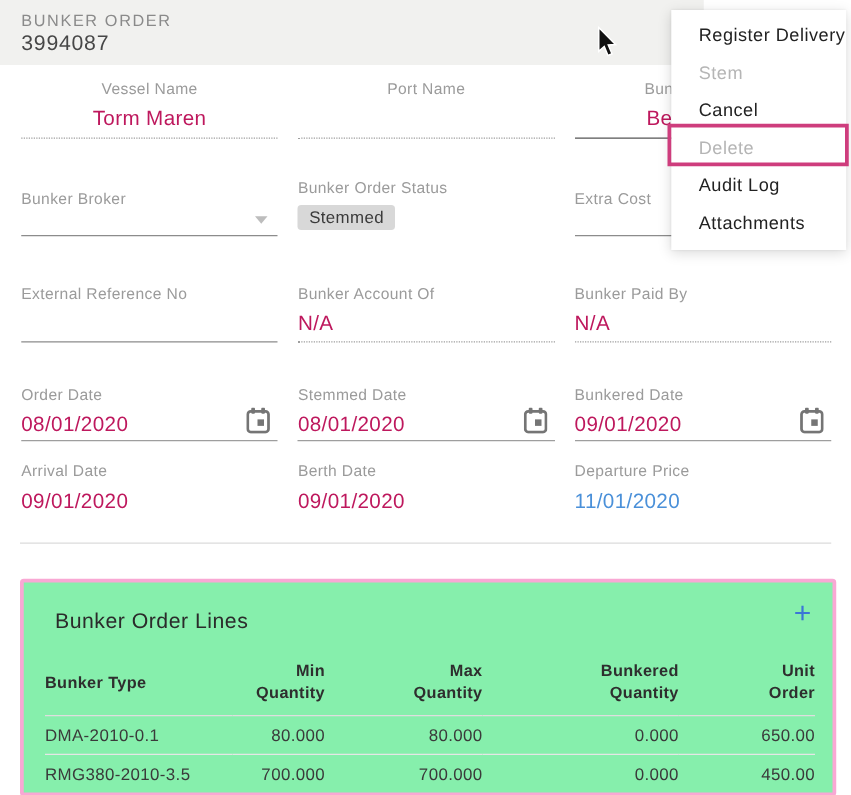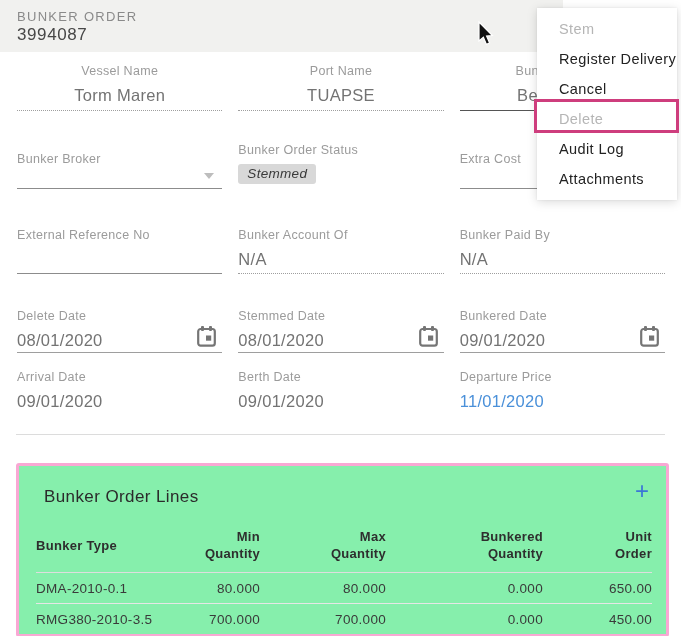--- a/index.html
+++ b/index.html
@@ -8,37 +8,37 @@
 
   
   .header-band{position:absolute;left:0;top:0;width:563px;height:52px;background:#f1f1ef;}
   .eyebrow{position:absolute;left:17px;top:9px;font-size:13px;letter-spacing:1.3px;color:#8a8a8a;font-weight:500;}
   .order-no{position:absolute;left:17px;top:25px;font-size:17px;letter-spacing:.6px;color:#474747;font-weight:500;}
 
   
   .frow{position:absolute;left:17px;width:648px;display:grid;grid-template-columns:1fr 1fr 1fr;column-gap:16px;}
   .field{position:relative;}
   .flabel{font-size:12.5px;color:#9b9b9b;letter-spacing:.3px;line-height:14px;}
-  .fvalue{font-size:16.5px;color:#737373;letter-spacing:.3px;line-height:22px;margin-top:6px;white-space:nowrap;overflow:hidden;}
+  .fvalue{font-size:16.5px;color:#be185d;letter-spacing:.3px;line-height:22px;margin-top:6px;white-space:nowrap;overflow:hidden;}
   .u-dotted{border-bottom:1px dotted #9e9e9e;}
   .u-solid{border-bottom:1px solid #8c8c8c;}
   .u-dark{border-bottom:1px solid #555;}
   .u-light{border-bottom:1px solid #9e9e9e;}
 
   .row1{top:64px;text-align:center;}  .row1 .field{height:46px;}
   .row2{top:140px;} .row2 .field{height:48px;}
   .row3{top:228px;} .row3 .field{height:45px;}
   .row4{top:309px;} .row4 .field{height:43px;}
   .row5{top:370px;}
 
   .label-lower{margin-top:12px;}
   .label-upper{margin-top:3px;}
 
   .badge{display:inline-block;margin-top:7px;background:#d8d8d8;border-radius:3px;
-         padding:2px 9px 3px;font-size:13.5px;color:#3a3a3a;letter-spacing:.3px;font-style:italic;}
+         padding:2px 9px 3px;font-size:13.5px;color:#3a3a3a;letter-spacing:.3px;}
 
   .caret{position:absolute;right:8px;bottom:9px;width:0;height:0;
          border-left:5px solid transparent;border-right:5px solid transparent;border-top:6px solid #bdbdbd;}
 
   .cal-icon{position:absolute;right:6px;bottom:5px;width:19px;height:21px;cursor:pointer;}
 
   .value-blue{color:#4a90d9;cursor:pointer;}
 
   .divider{position:absolute;left:16px;top:434px;width:649px;height:0;border-top:1px solid #dcdcdc;}
 
@@ -80,21 +80,20 @@
     <div class="order-no">3994087</div>
   </div>
 
   <div class="frow row1">
     <div class="field u-dotted">
       <div class="flabel">Vessel Name</div>
       <div class="fvalue">Torm Maren</div>
     </div>
     <div class="field u-dotted">
       <div class="flabel">Port Name</div>
-      <div class="fvalue">TUAPSE</div>
     </div>
     <div class="field u-dark">
       <div class="flabel">Bunker Supplier</div>
       <div class="fvalue">Bergvall Ma</div>
     </div>
   </div>
 
   <div class="frow row2">
     <div class="field u-solid">
       <div class="flabel label-lower">Bunker Broker</div>
@@ -118,21 +117,21 @@
       <div class="fvalue">N/A</div>
     </div>
     <div class="field u-dotted">
       <div class="flabel">Bunker Paid By</div>
       <div class="fvalue">N/A</div>
     </div>
   </div>
 
   <div class="frow row4">
     <div class="field u-light">
-      <div class="flabel">Delete Date</div>
+      <div class="flabel">Order Date</div>
       <div class="fvalue">08/01/2020</div>
       <svg class="cal-icon" viewBox="0 0 19 21">
         <rect x="4" y="0" width="3" height="5" rx="1" fill="#757575"></rect>
         <rect x="12" y="0" width="3" height="5" rx="1" fill="#757575"></rect>
         <rect x="1.2" y="3" width="16.6" height="16.6" rx="2.4" fill="none" stroke="#757575" stroke-width="2.2"></rect>
         <rect x="9" y="9.5" width="5.2" height="5.2" fill="#757575"></rect>
       </svg>
     </div>
     <div class="field u-light">
       <div class="flabel">Stemmed Date</div>
@@ -221,22 +220,22 @@
           <td>700.000</td>
           <td>700.000</td>
           <td>0.000</td>
           <td>450.00</td>
         </tr>
       </tbody>
     </table>
   </div>
 
   <div class="ctx-menu">
+    <div class="ctx-item">Register Delivery</div>
     <div class="ctx-item disabled">Stem</div>
-    <div class="ctx-item">Register Delivery</div>
     <div class="ctx-item">Cancel</div>
     <div class="ctx-item disabled">Delete</div>
     <div class="ctx-item">Audit Log</div>
     <div class="ctx-item">Attachments</div>
   </div>
 
   <div class="highlight-box"></div>
 
   <svg class="cursor" width="18" height="28" viewBox="0 0 18 28">
     <path d="M2,1 L2,20 L6.4,16.2 L9.4,23.4 L12.6,22 L9.6,15 L15.4,14.6 Z" fill="#111" stroke="#fff" stroke-width="1.2"></path>

